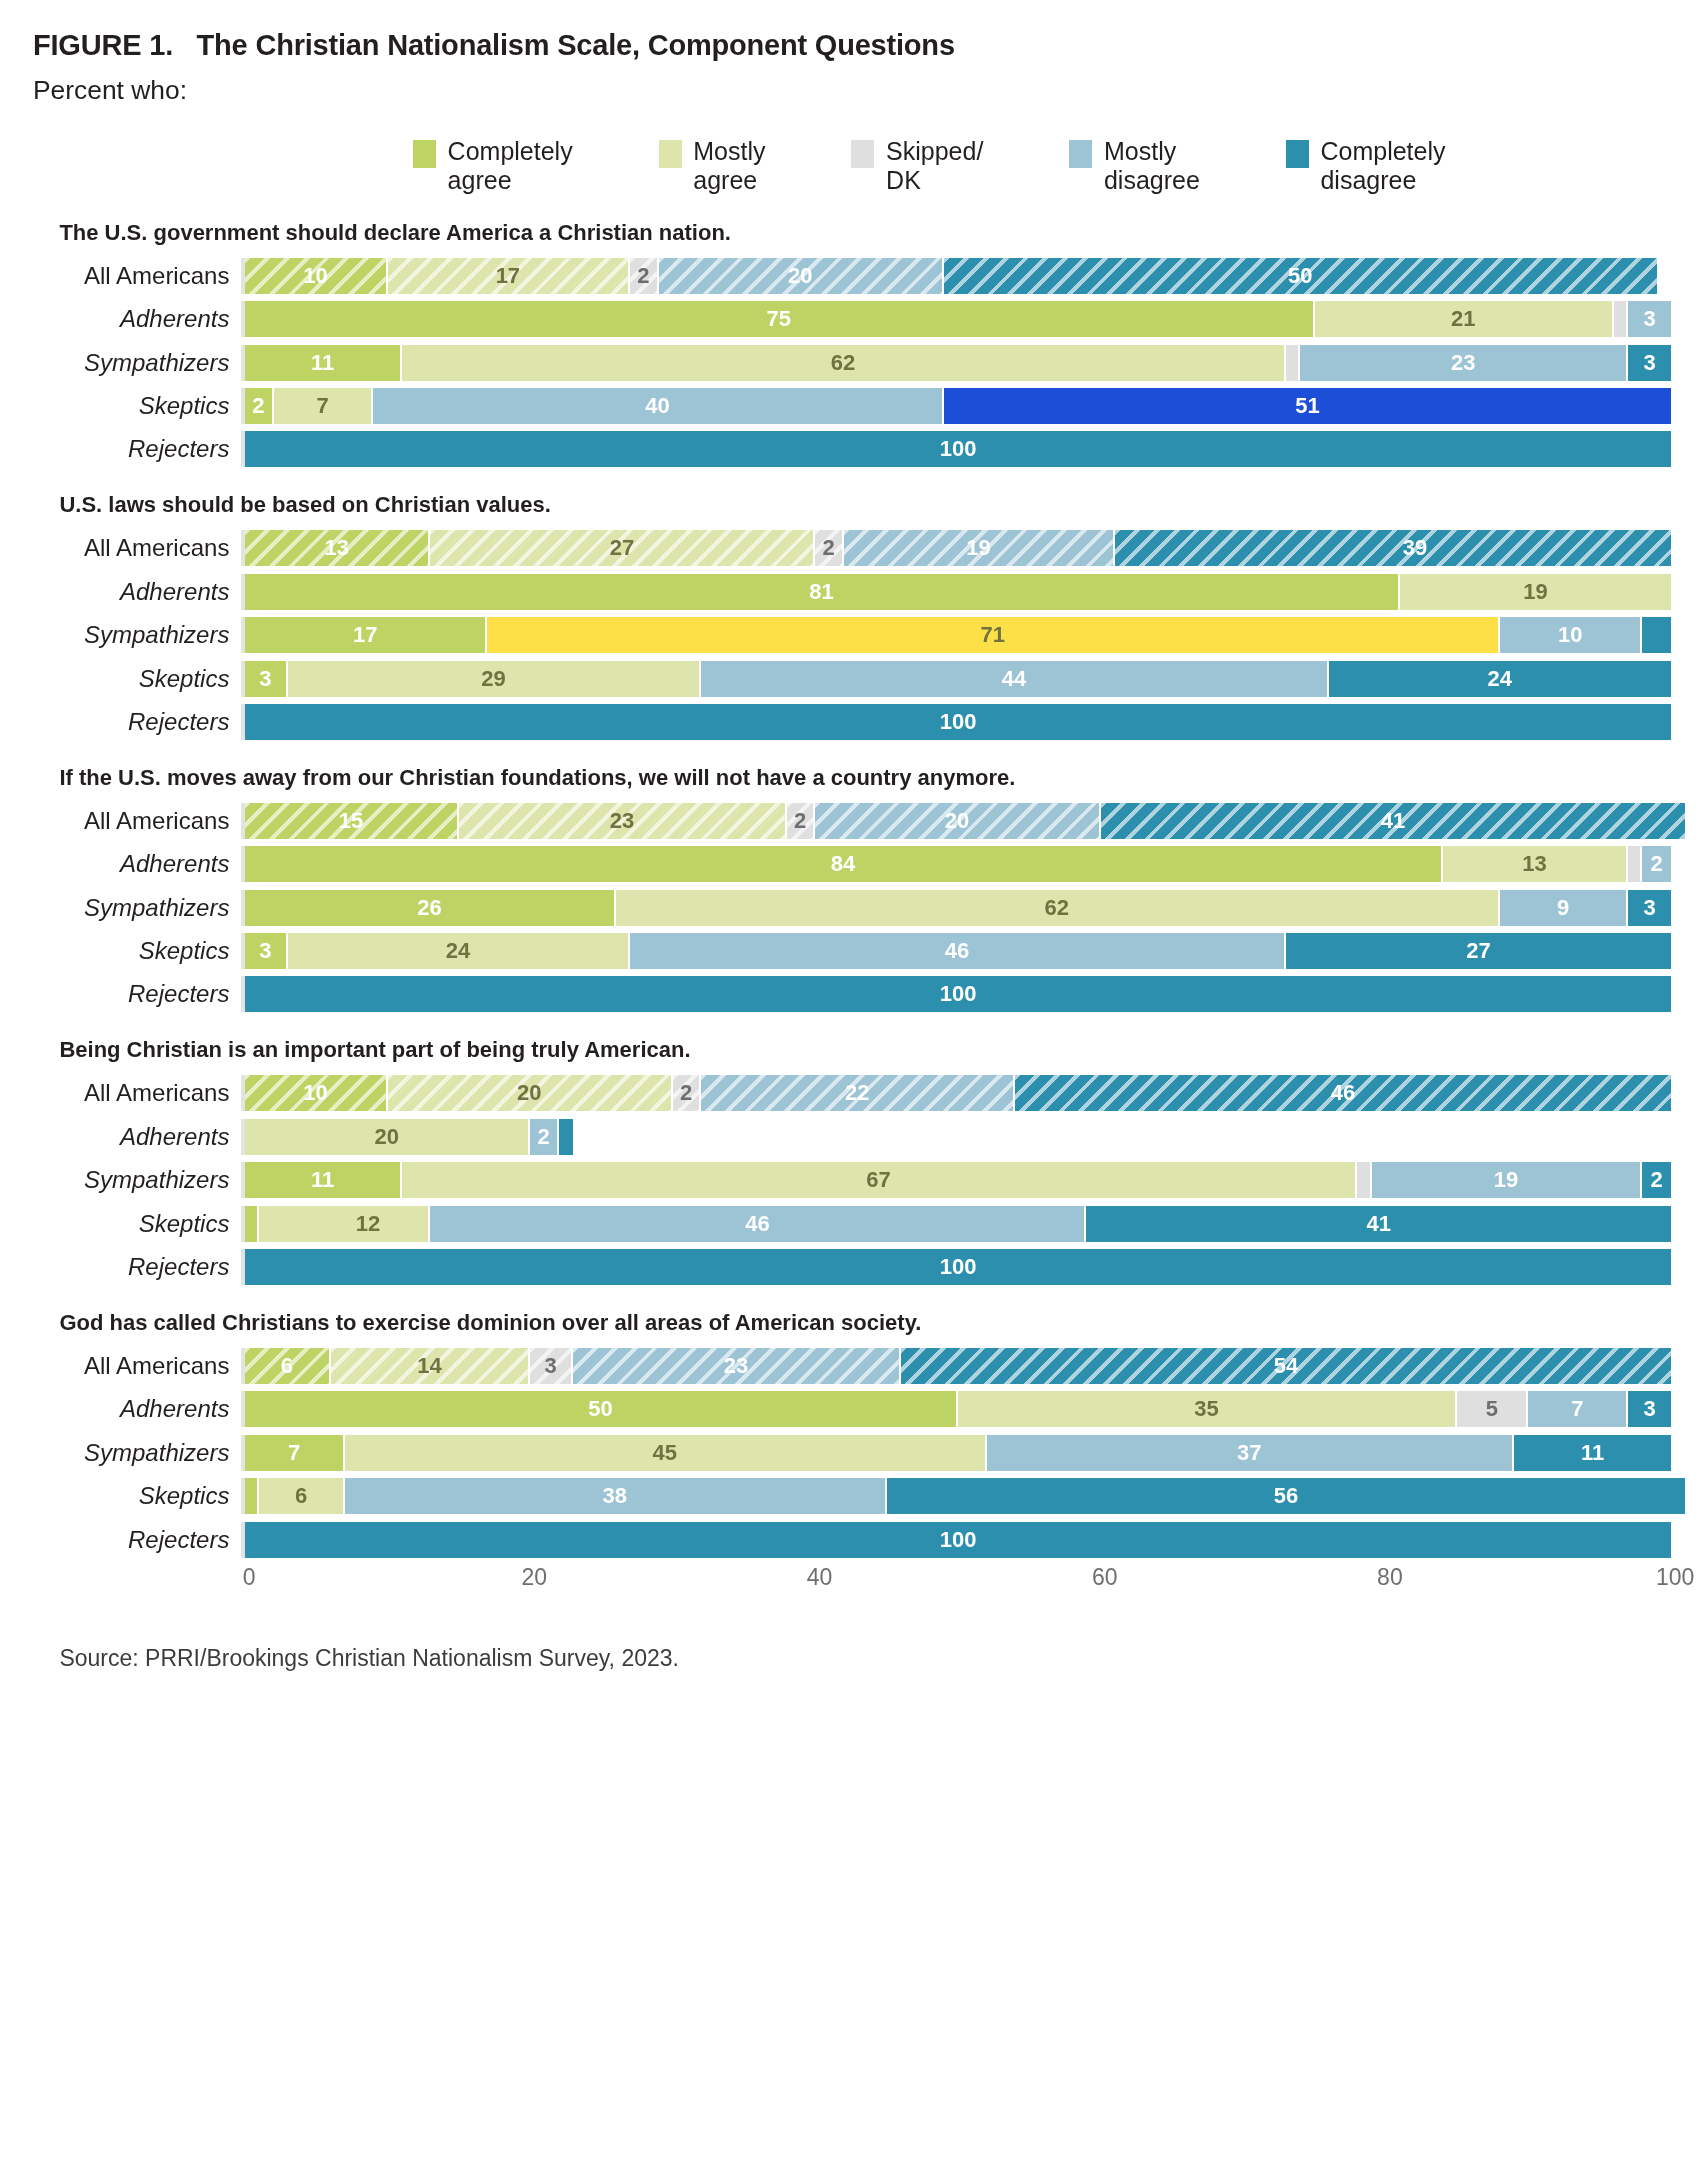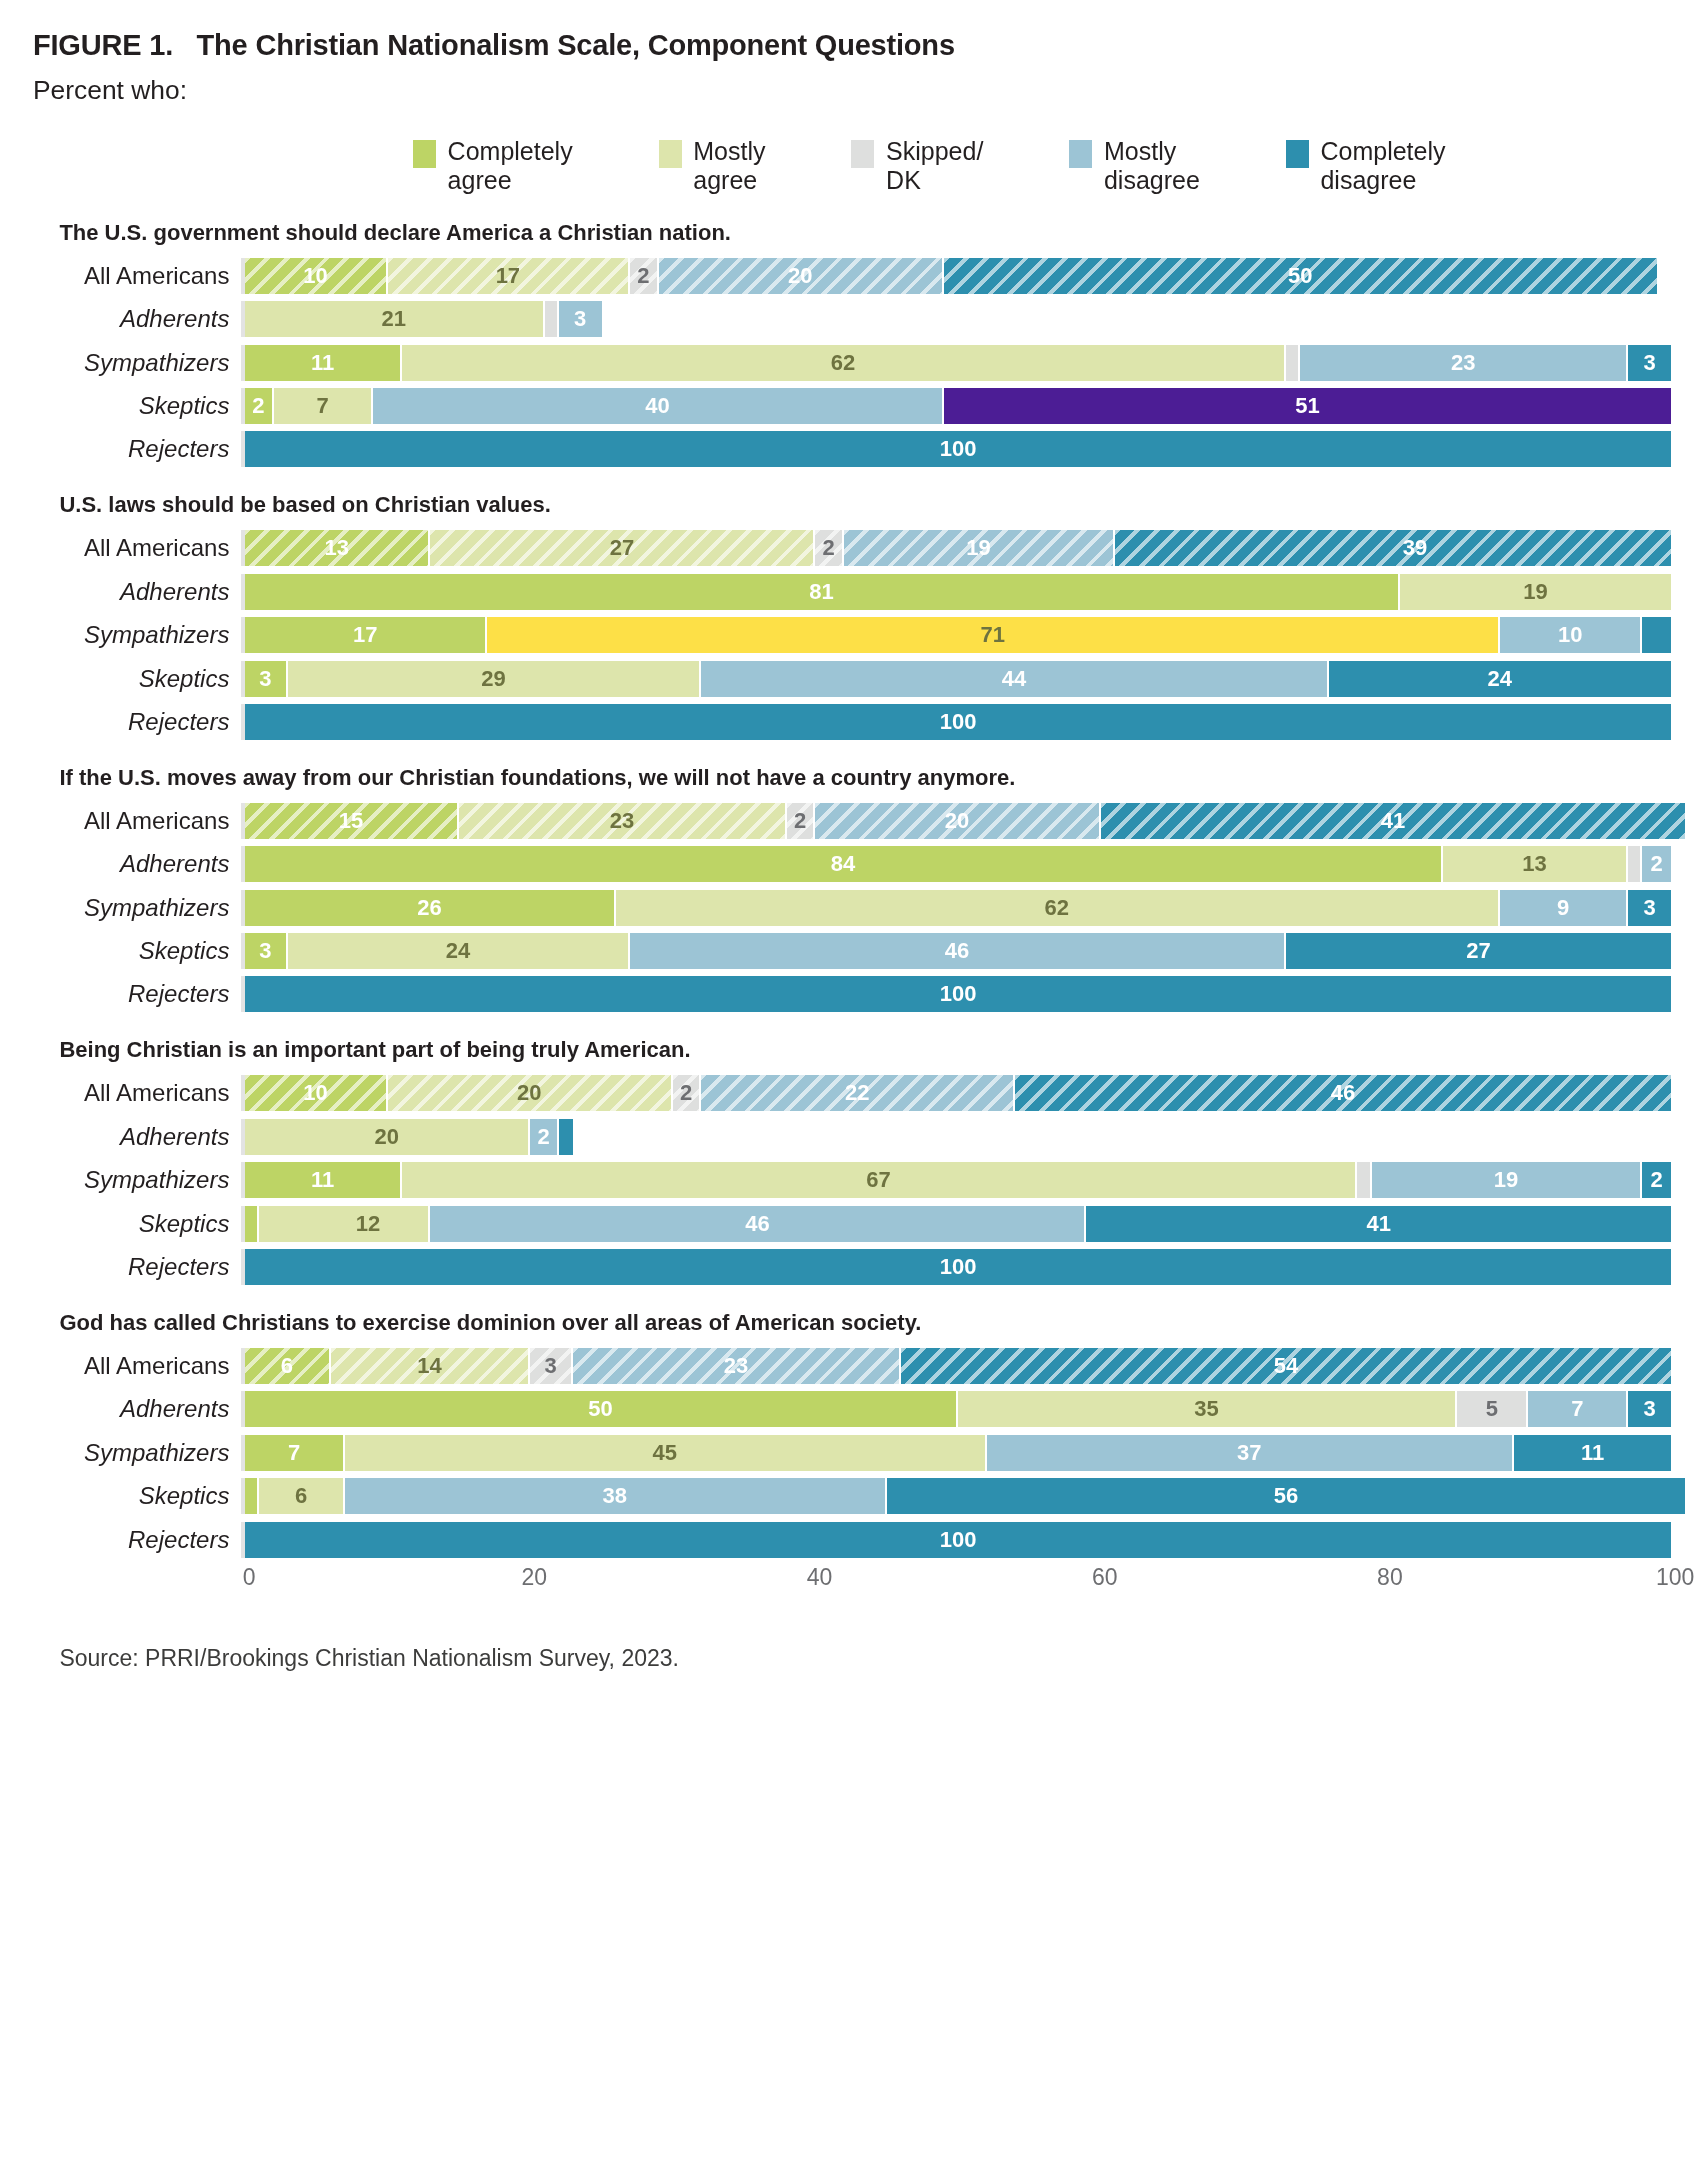--- a/index.html
+++ b/index.html
@@ -126,20 +126,23 @@
               </div>
               <div class="seg hatched" style="flex: 0 0 50%; background: rgb(45, 143, 174);">
                 <span class="v on-dark">50</span>
               </div>
             </div>
           </div>
           <div class="row">
             <div class="row-label italic">Adherents</div>
             <div class="axis-rule"></div>
             <div class="bar">
+              <div class="seg" style="flex: 0 0 75%; background: rgb(189, 212, 101);">
+                <span class="v on-dark">75</span>
+              </div>
               <div class="seg" style="flex: 0 0 21%; background: rgb(221, 229, 172);">
                 <span class="v on-light">21</span>
               </div>
               <div class="seg" style="flex: 0 0 1%; background: rgb(222, 223, 222);"></div>
               <div class="seg" style="flex: 0 0 3%; background: rgb(156, 196, 213);">
                 <span class="v on-dark">3</span>
               </div>
             </div>
           </div>
           <div class="row">
@@ -167,21 +170,21 @@
             <div class="bar">
               <div class="seg" style="flex: 0 0 2%; background: rgb(189, 212, 101);">
                 <span class="v on-dark">2</span>
               </div>
               <div class="seg" style="flex: 0 0 7%; background: rgb(221, 229, 172);">
                 <span class="v on-light">7</span>
               </div>
               <div class="seg" style="flex: 0 0 40%; background: rgb(156, 196, 213);">
                 <span class="v on-dark">40</span>
               </div>
-              <div class="seg" style="flex: 0 0 51%; background: #4c1d95;">
+              <div class="seg" style="flex: 0 0 51%; background: #1d4ed8;">
                 <span class="v on-dark">51</span>
               </div>
             </div>
           </div>
           <div class="row">
             <div class="row-label italic">Rejecters</div>
             <div class="axis-rule"></div>
             <div class="bar">
               <div class="seg" style="flex: 0 0 100%; background: rgb(45, 143, 174);">
                 <span class="v on-dark">100</span>

